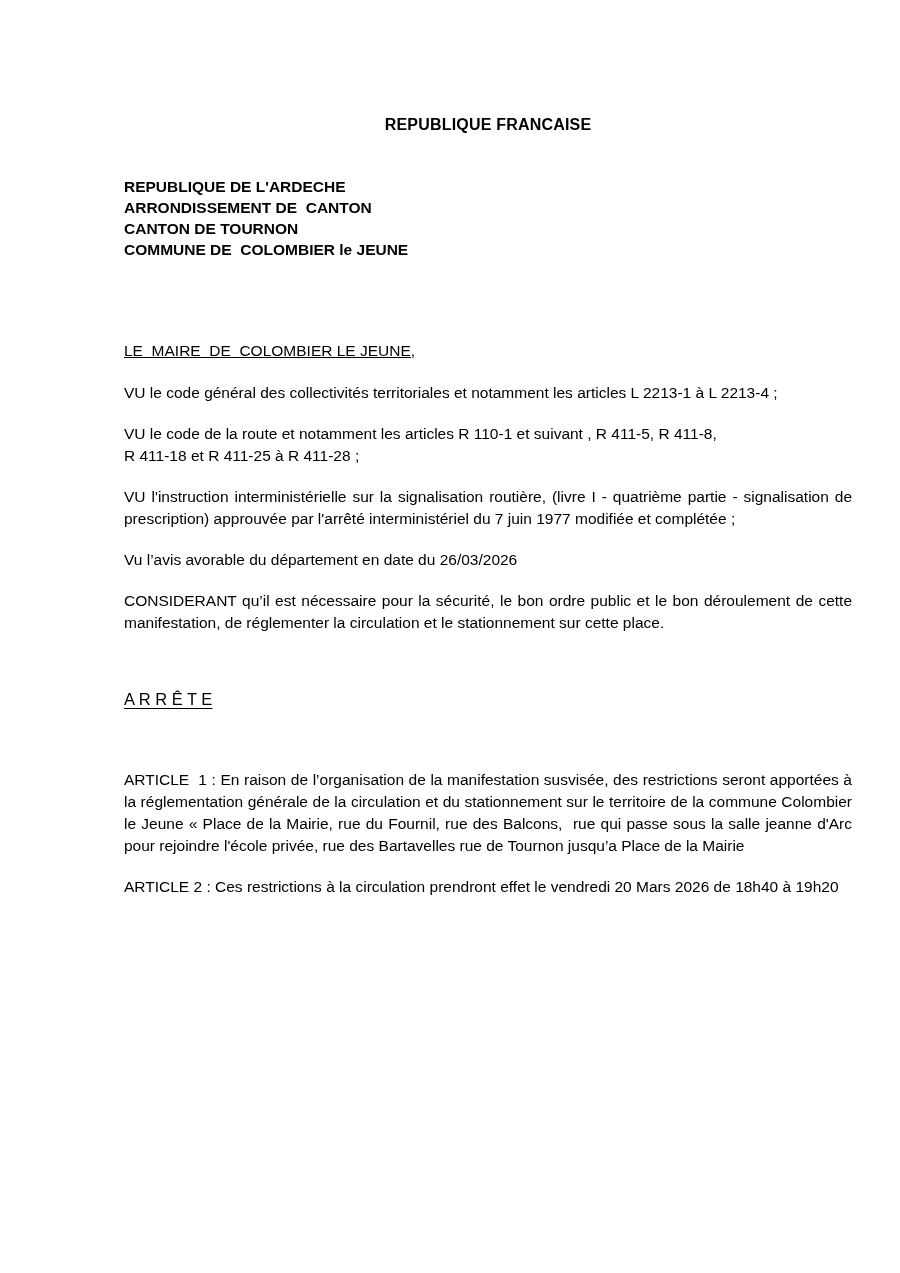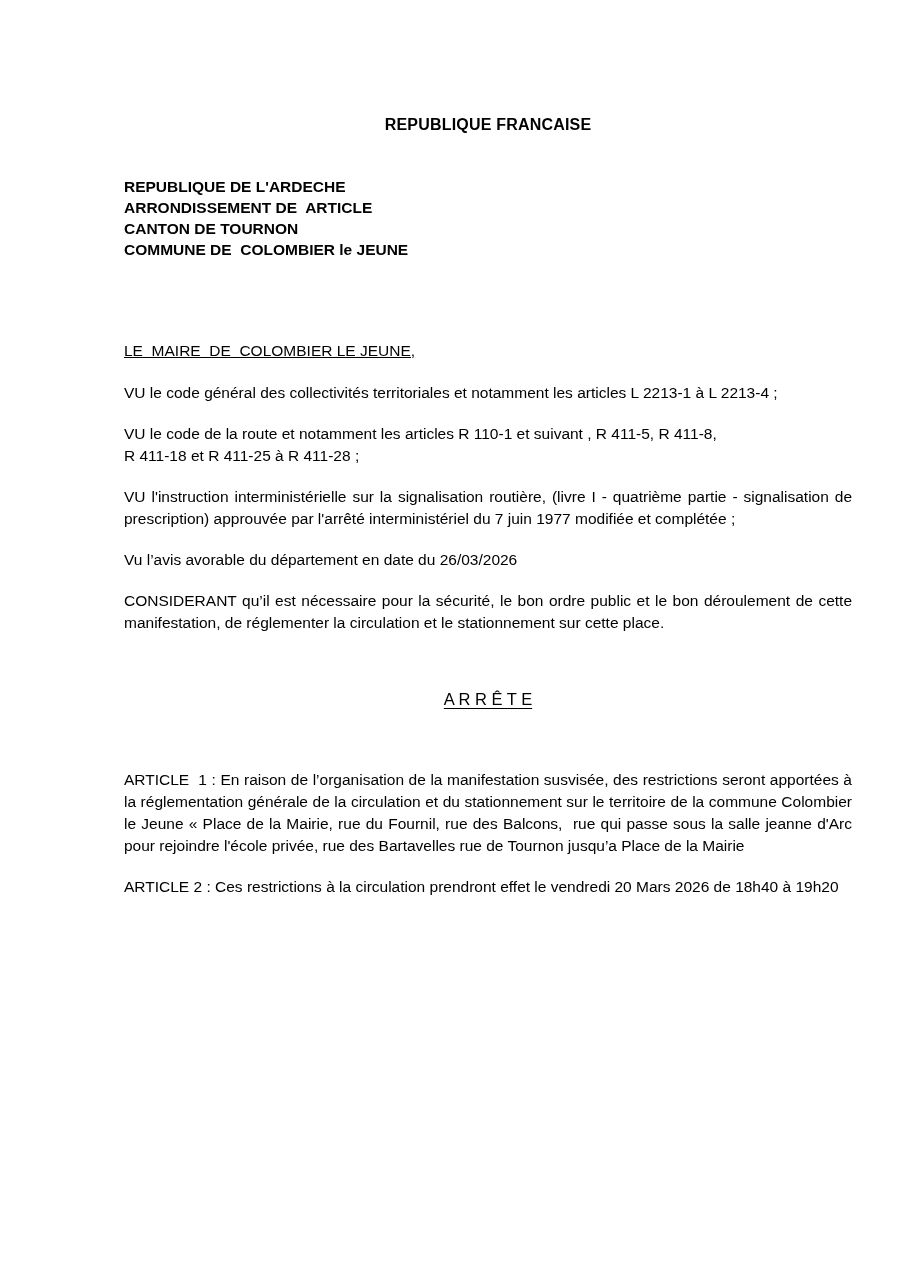--- a/index.html
+++ b/index.html
@@ -46,39 +46,39 @@
   }
   p.para {
     margin: 0 0 19px 0;
     font-size: 15.5px;
     line-height: 22px;
     text-align: justify;
     white-space: pre-wrap;
   }
   .arrete {
     margin: 56px 0 60px 0;
-    text-align: center;
+    text-align: left;
     font-size: 16.5px;
     font-weight: normal;
   }
   .arrete-text {
     text-decoration: underline;
     text-underline-offset: 3px;
   }
 </style>
 </head>
 <body>
 
 <div class="page">
 
   <h1 class="title">REPUBLIQUE FRANCAISE</h1>
 
   <div class="header-block">
     <div class="hdr">REPUBLIQUE DE L'ARDECHE</div>
-    <div class="hdr">ARRONDISSEMENT DE  ARTICLE</div>
+    <div class="hdr">ARRONDISSEMENT DE  CANTON</div>
     <div class="hdr">CANTON DE TOURNON</div>
     <div class="hdr">COMMUNE DE  COLOMBIER le JEUNE</div>
   </div>
 
   <p class="salutation">LE  MAIRE  DE  COLOMBIER LE JEUNE,</p>
 
 
   <p class="para">VU le code général des collectivités territoriales et notamment les articles L 2213-1 à L 2213-4 ;</p>
 
   <p class="para">VU le code de la route et notamment les articles R 110-1 et suivant , R 411-5, R 411-8,

